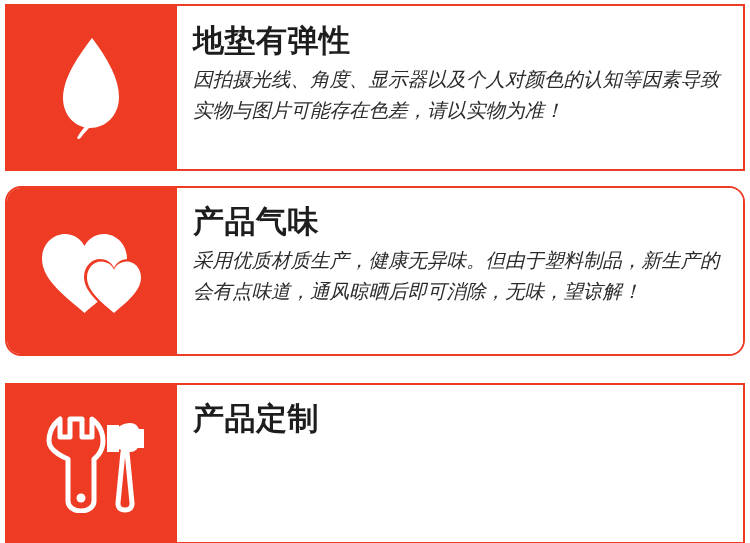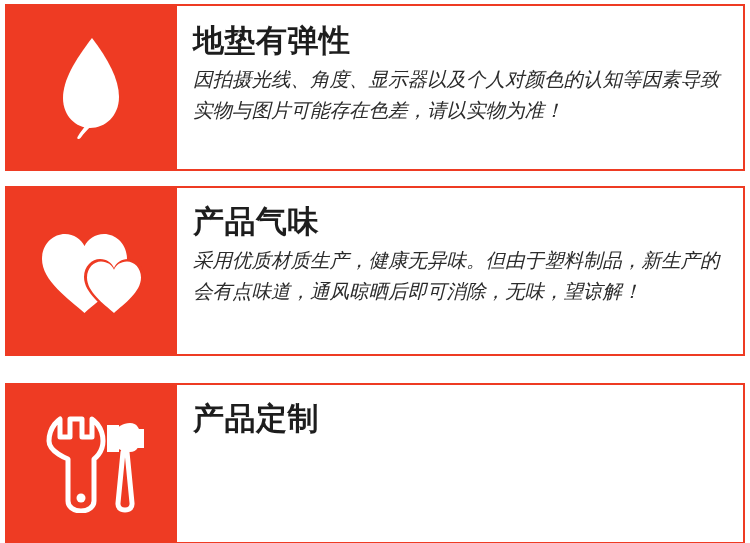--- a/index.html
+++ b/index.html
@@ -26,21 +26,21 @@
     width: 740px;
     box-sizing: border-box;
     border: 2px solid #ee3b23;
     background: #ffffff;
     display: flex;
     flex-direction: row;
     align-items: stretch;
     overflow: hidden;
   }
   .panel-1 { top: 4px;   height: 167px; }
-  .panel-2 { top: 186px; height: 170px; }
+  .panel-2 { top: 186px; height: 170px; border-radius: 16px; }
   .panel-3 { top: 383px; height: 161px; }
 
   .icon-box {
     flex: 0 0 170px;
     background: #ee3b23;
     display: flex;
     align-items: center;
     justify-content: center;
     position: relative;
   }

